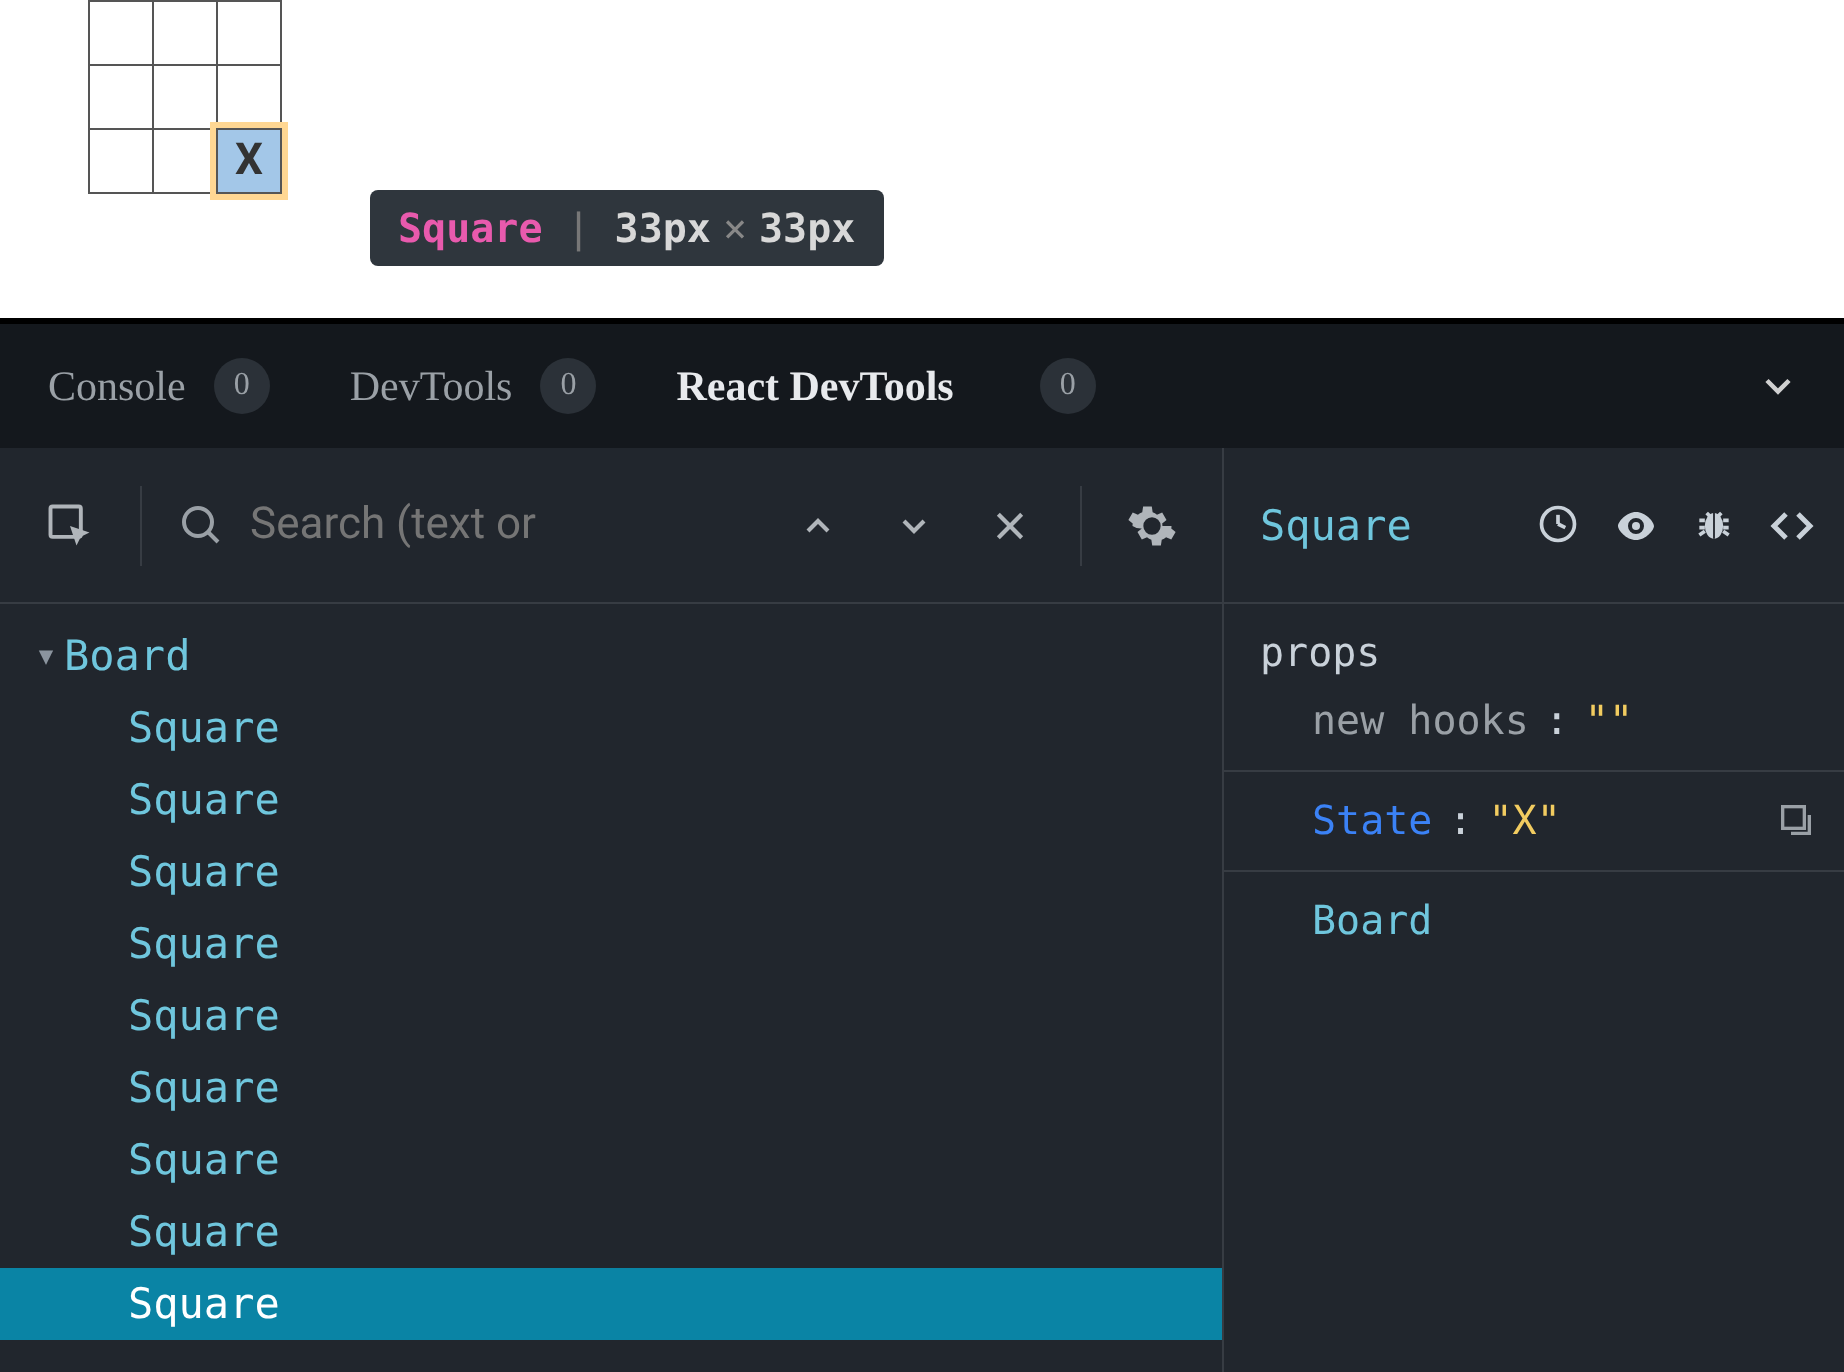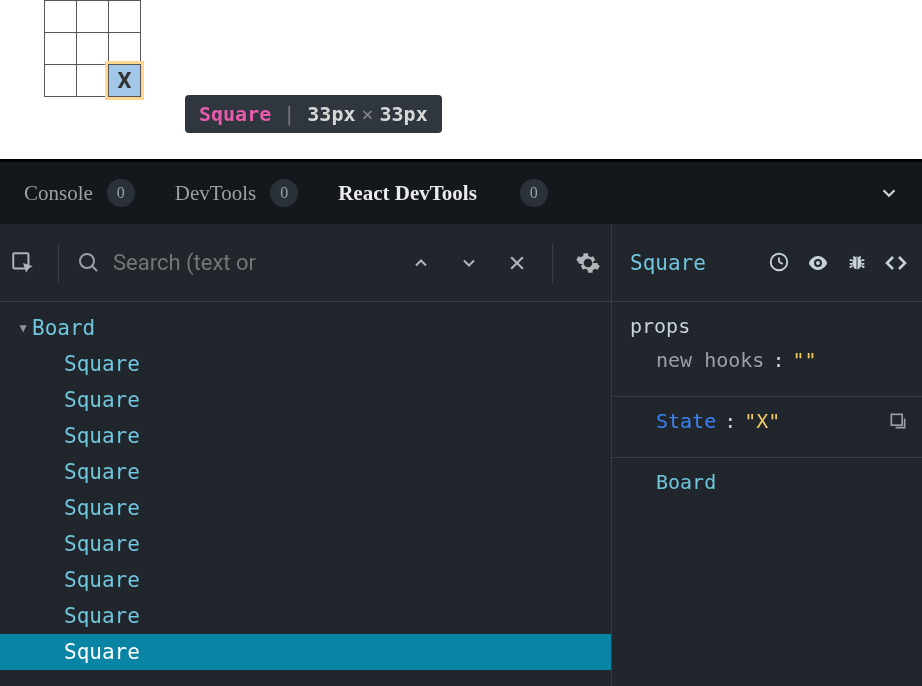--- a/index.html
+++ b/index.html
@@ -71,21 +71,21 @@
 
   
   .panels { flex: 1; display: flex; min-height: 0; }
 
   
   .tree-panel { flex: 1; display: flex; flex-direction: column; border-right: 1px solid #373c43; background: #21262d; min-width: 0; }
   .tree-toolbar {
     height: 78px;
     border-bottom: 1px solid #373c43;
     display: flex; align-items: center;
-    padding: 0 6px;
+    padding: 0 18px;
     gap: 18px;
     color: #9aa0a6;
   }
   .tree-toolbar .icon-btn { width: 34px; height: 34px; display: flex; align-items: center; justify-content: center; cursor: pointer; color: #b0b5ba; }
   .tree-toolbar .vdiv { width: 1px; height: 40px; background: #373c43; }
   .search-wrap { display: flex; align-items: center; gap: 12px; flex: 1; min-width: 0; }
   .search-wrap input {
     background: transparent; border: none; outline: none;
     color: #9aa0a6; font-size: 22px; width: 100%;
     font-family: inherit;
@@ -104,21 +104,21 @@
   .detail-panel { width: 310px; display: flex; flex-direction: column; background: #21262d; }
   .detail-toolbar {
     height: 78px; border-bottom: 1px solid #373c43;
     display: flex; align-items: center; justify-content: space-between;
     padding: 0 14px 0 18px;
   }
   .detail-toolbar .cmp-name { color: #6fc6dd; font-size: 21px; font-family: ui-monospace, Menlo, Consolas, monospace; }
   .detail-toolbar .actions { display: flex; gap: 16px; color: #c9d1d9; }
   .detail-toolbar .actions svg, .detail-toolbar .actions .icn { cursor: pointer; }
 
-  .detail-section { border-bottom: 1px solid #373c43; padding: 12px 18px 24px 18px; font-family: ui-monospace, Menlo, Consolas, monospace; font-size: 20px; position: relative; }
+  .detail-section { border-bottom: 1px solid #373c43; padding: 12px 18px 13px 18px; font-family: ui-monospace, Menlo, Consolas, monospace; font-size: 20px; position: relative; }
   .detail-section .sec-title { color: #c9d1d9; margin-bottom: 10px; font-size: 20px; }
   .kv-row { display: flex; gap: 8px; padding-left: 26px; align-items: baseline; }
   .kv-row .key { color: #9aa0a6; }
   .kv-row .key.purple { color: #3b82f6; text-align: right; }
   .kv-row .colon { color: #c9d1d9; }
   .kv-row .val-str { color: #f2cc60; }
   .rendered-link { color: #6fc6dd; padding-left: 26px; cursor: pointer; }
   .sec-icon { position: absolute; right: 14px; top: 14px; color: #9aa0a6; cursor: pointer; }
 
   svg { display: block; }

